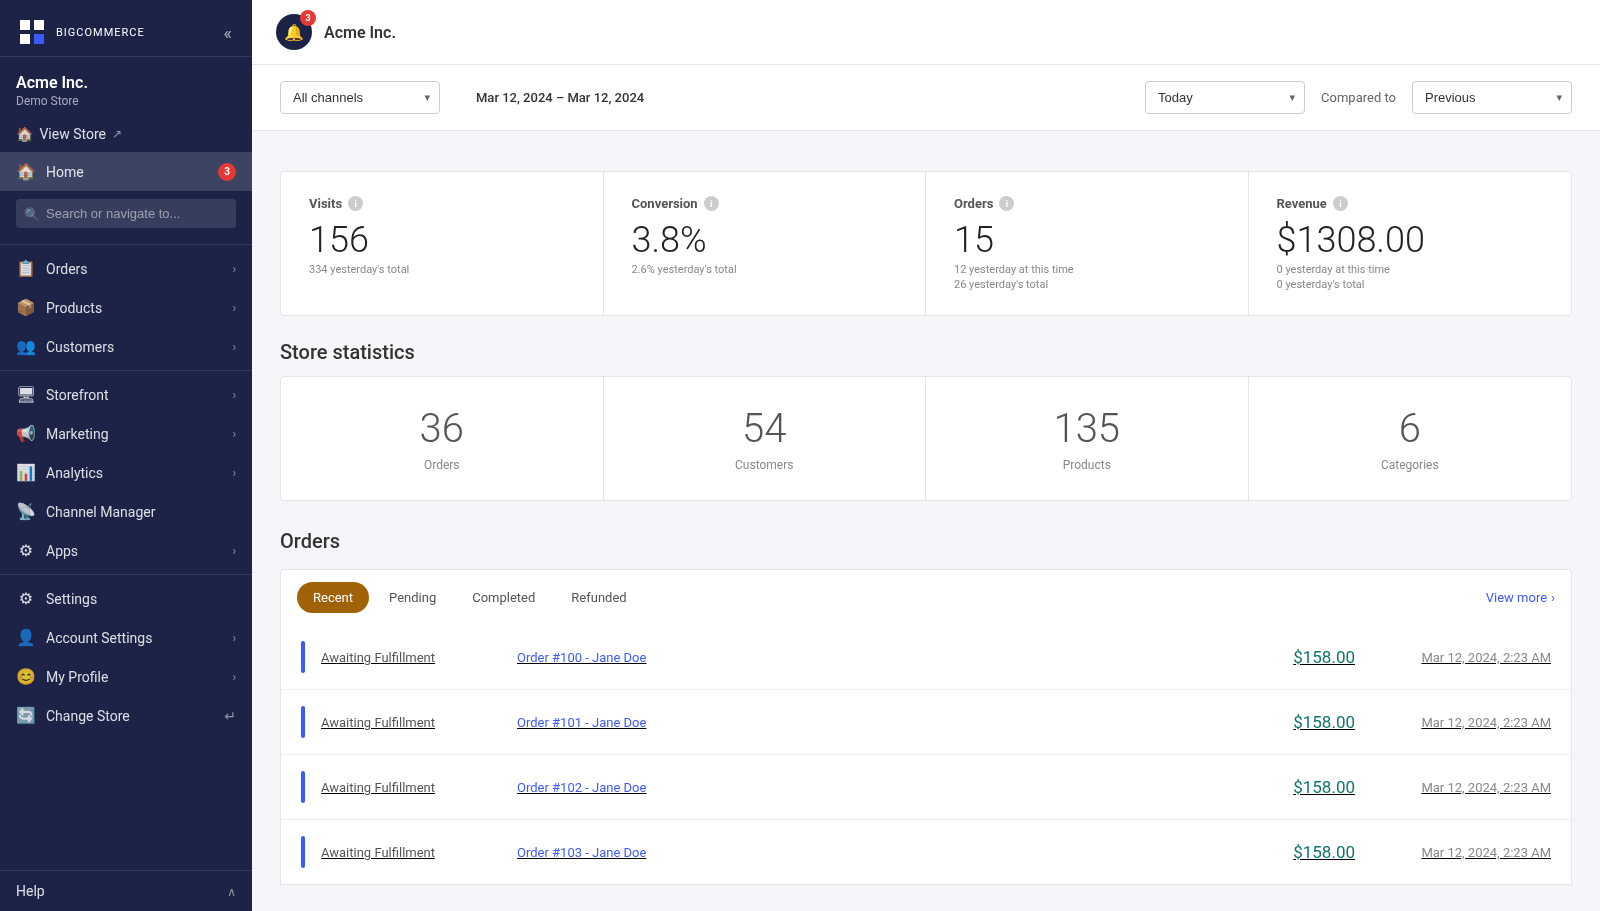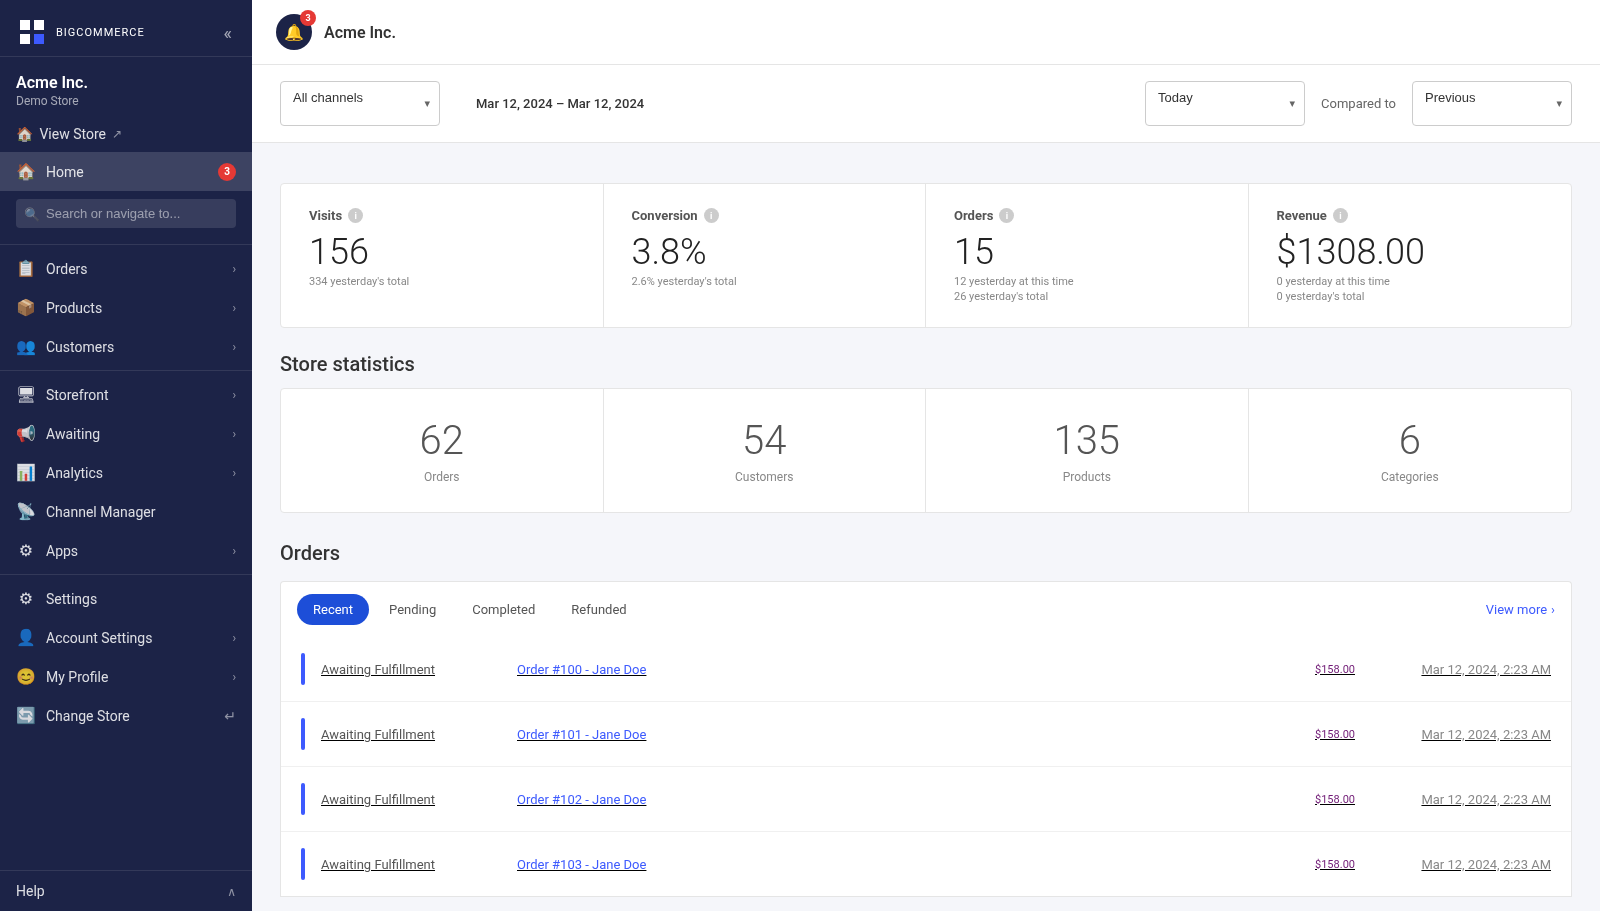--- a/index.html
+++ b/index.html
@@ -194,21 +194,21 @@
     }
     .select-wrap {
       position: relative;
       display: inline-flex;
       align-items: center;
     }
     .select-wrap select {
       appearance: none;
       border: 1px solid #ccc;
       border-radius: 4px;
-      padding: 8px 32px 20px 12px;
+      padding: 8px 32px 8px 12px;
       font-size: 13px;
       color: #333;
       background: #fff;
       cursor: pointer;
       outline: none;
       min-width: 160px;
     }
     .select-wrap .sel-arrow {
       position: absolute;
       right: 10px;
@@ -326,21 +326,21 @@
       padding: 8px 16px;
       font-size: 13px;
       border-radius: 20px;
       cursor: pointer;
       color: #555;
       background: none;
       border: none;
       font-family: inherit;
     }
     .order-tab.active {
-      background: #1d4ed8;
+      background: #a16207;
       color: #fff;
       border-radius: 20px;
     }
     .view-more-link {
       margin-left: auto;
       color: #3d5afe;
       font-size: 13px;
       cursor: pointer;
       display: flex;
       align-items: center;
@@ -374,22 +374,22 @@
       min-width: 180px;
     }
     .order-link {
       flex: 1;
       color: #3d5afe;
       font-size: 13px;
       cursor: pointer;
       text-decoration: none;
     }
     .order-amount {
-      font-size: 11px;
-      color: #701a75;
+      font-size: 17px;
+      color: #0f766e;
       min-width: 80px;
       text-align: right;
     }
     .order-date {
       font-size: 13px;
       color: #888;
       min-width: 180px;
       text-align: right;
     }
 
@@ -481,21 +481,21 @@
     <div class="left">
       <span class="icon-wrap">🖥</span>
       <span>Storefront</span>
     </div>
     <span class="chevron">›</span>
   </div>
 
   <div class="sidebar-nav-item">
     <div class="left">
       <span class="icon-wrap">📢</span>
-      <span>Awaiting</span>
+      <span>Marketing</span>
     </div>
     <span class="chevron">›</span>
   </div>
 
   <div class="sidebar-nav-item">
     <div class="left">
       <span class="icon-wrap">📊</span>
       <span>Analytics</span>
     </div>
     <span class="chevron">›</span>
@@ -638,21 +638,21 @@
           <div class="stat-value">$1308.00</div>
           <div class="stat-secondary">0 yesterday at this time</div>
           <div class="stat-secondary">0 yesterday's total</div>
         </div>
       </div>
 
       <div>
         <div class="section-title">Store statistics</div>
         <div class="store-stats-row">
           <div class="store-stat-card">
-            <div class="store-stat-value">62</div>
+            <div class="store-stat-value">36</div>
             <div class="store-stat-label">Orders</div>
           </div>
           <div class="store-stat-card">
             <div class="store-stat-value">54</div>
             <div class="store-stat-label">Customers</div>
           </div>
           <div class="store-stat-card">
             <div class="store-stat-value">135</div>
             <div class="store-stat-label">Products</div>
           </div>

